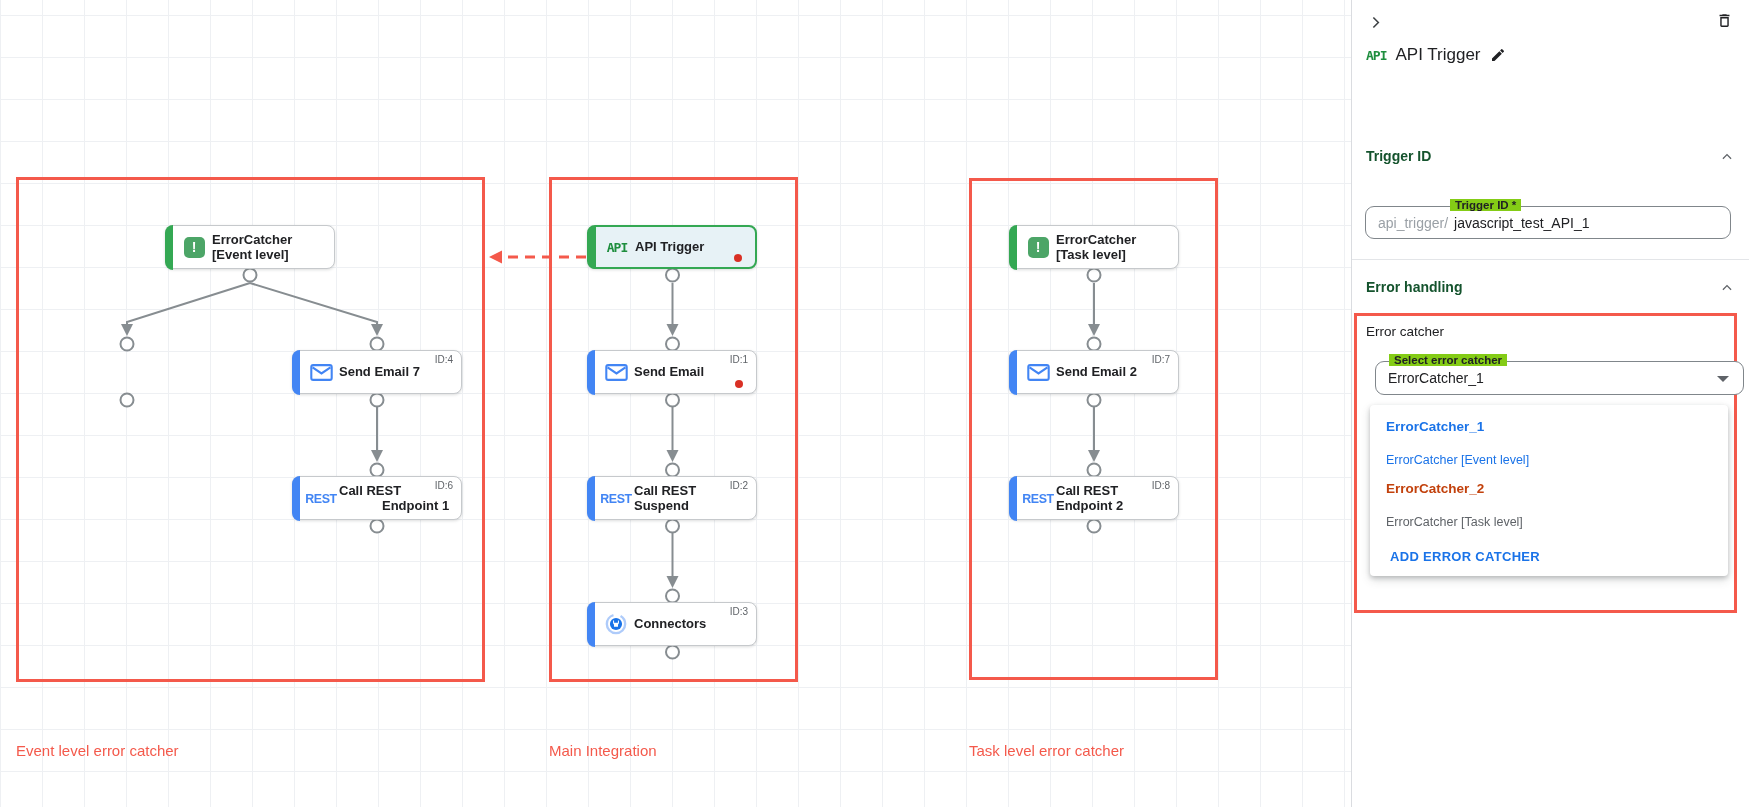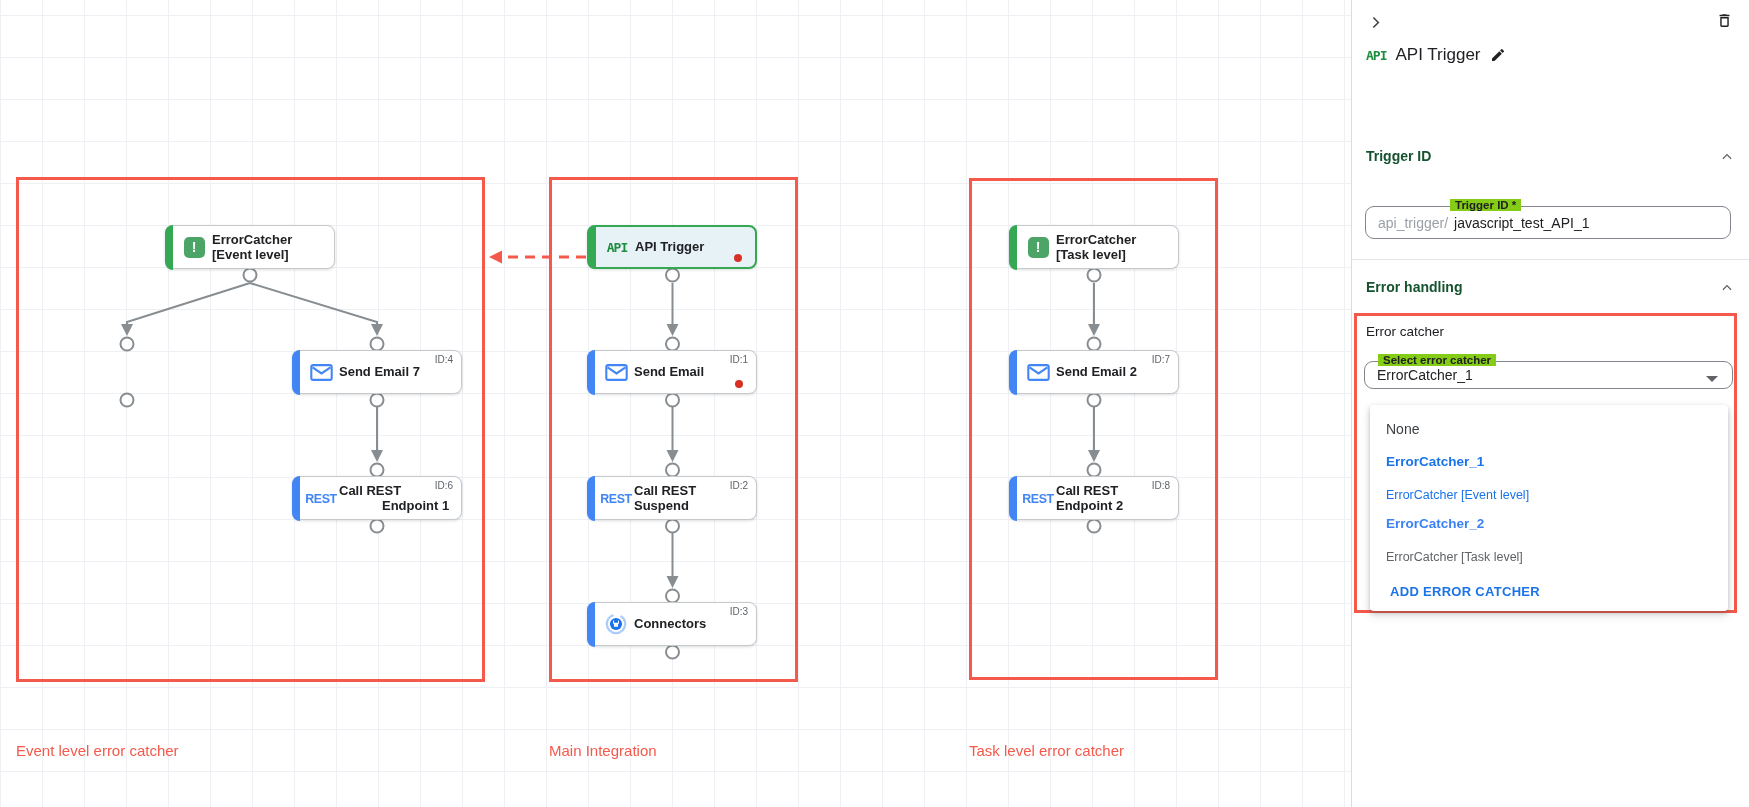--- a/index.html
+++ b/index.html
@@ -75,21 +75,21 @@
   .caret { width:0; height:0; border-left:6px solid transparent; border-right:6px solid transparent;
     border-top:6px solid #5f6368; position:absolute; right:14px; top:14px; }
 
   .menu { position:absolute; left:18px; top:405px; width:358px; background:#fff; border-radius:4px;
     box-shadow:0 2px 4px rgba(60,64,67,.25), 0 4px 10px rgba(60,64,67,.18); padding:7px 0 10px 0; }
   .menu-item-none { padding:9px 16px 10px 16px; font-size:14px; color:#3c4043; cursor:pointer; }
   .menu-opt { padding:7px 16px; cursor:pointer; }
   .menu-opt .mname { font-size:13.5px; font-weight:bold; }
   .menu-opt .mdesc { font-size:12.5px; margin-top:19px; }
   .menu-opt.sel .mname, .menu-opt.sel .mdesc { color:#1a73e8; }
-  .menu-opt.plain .mname { color:#3b82f6; }
+  .menu-opt.plain .mname { color:#c2410c; }
   .menu-opt.plain .mdesc { color:#5f6368; }
   .menu-action { padding:13px 0 2px 20px; font-size:13px; font-weight:bold; letter-spacing:.3px;
     color:#1a73e8; cursor:pointer; }
 </style>
 </head>
 <body>
 
 <div class="stage">
 
   <div class="canvas">
@@ -306,30 +306,29 @@
         <svg width="14" height="14" viewBox="0 0 24 24">
             <path d="M5 15l7-7 7 7" fill="none" stroke="#5f6368" stroke-width="2.2"></path>
           </svg>
       </span>
     </div>
 
     <div class="red-outline"></div>
 
     <div class="ec-label">Error catcher</div>
 
-    <div class="mdc-field" style="left:12px;top:361px;width:369px;height:28px;">
+    <div class="mdc-field" style="left:23px;top:361px;width:369px;height:34px;">
       <span class="flabel" style="left:13px;">Select error catcher</span>
       <div class="field-inner">
         <span>ErrorCatcher_1</span>
       </div>
       <span class="caret"></span>
     </div>
 
     <div class="menu">
-      <div class="menu-item-none">None</div>
       <div class="menu-opt sel">
         <div class="mname">ErrorCatcher_1</div>
         <div class="mdesc">ErrorCatcher [Event level]</div>
       </div>
       <div class="menu-opt plain">
         <div class="mname">ErrorCatcher_2</div>
         <div class="mdesc">ErrorCatcher [Task level]</div>
       </div>
       <div class="menu-action">ADD ERROR CATCHER</div>
     </div>

